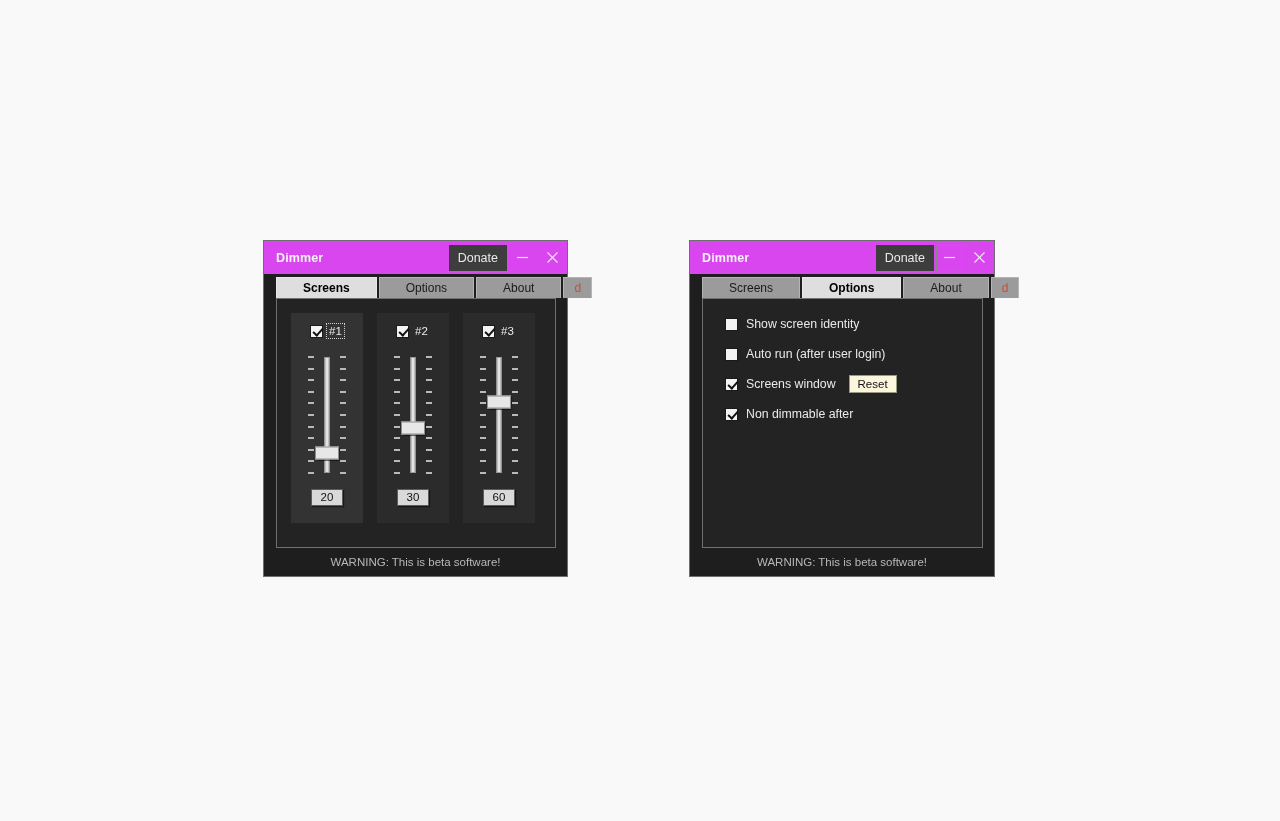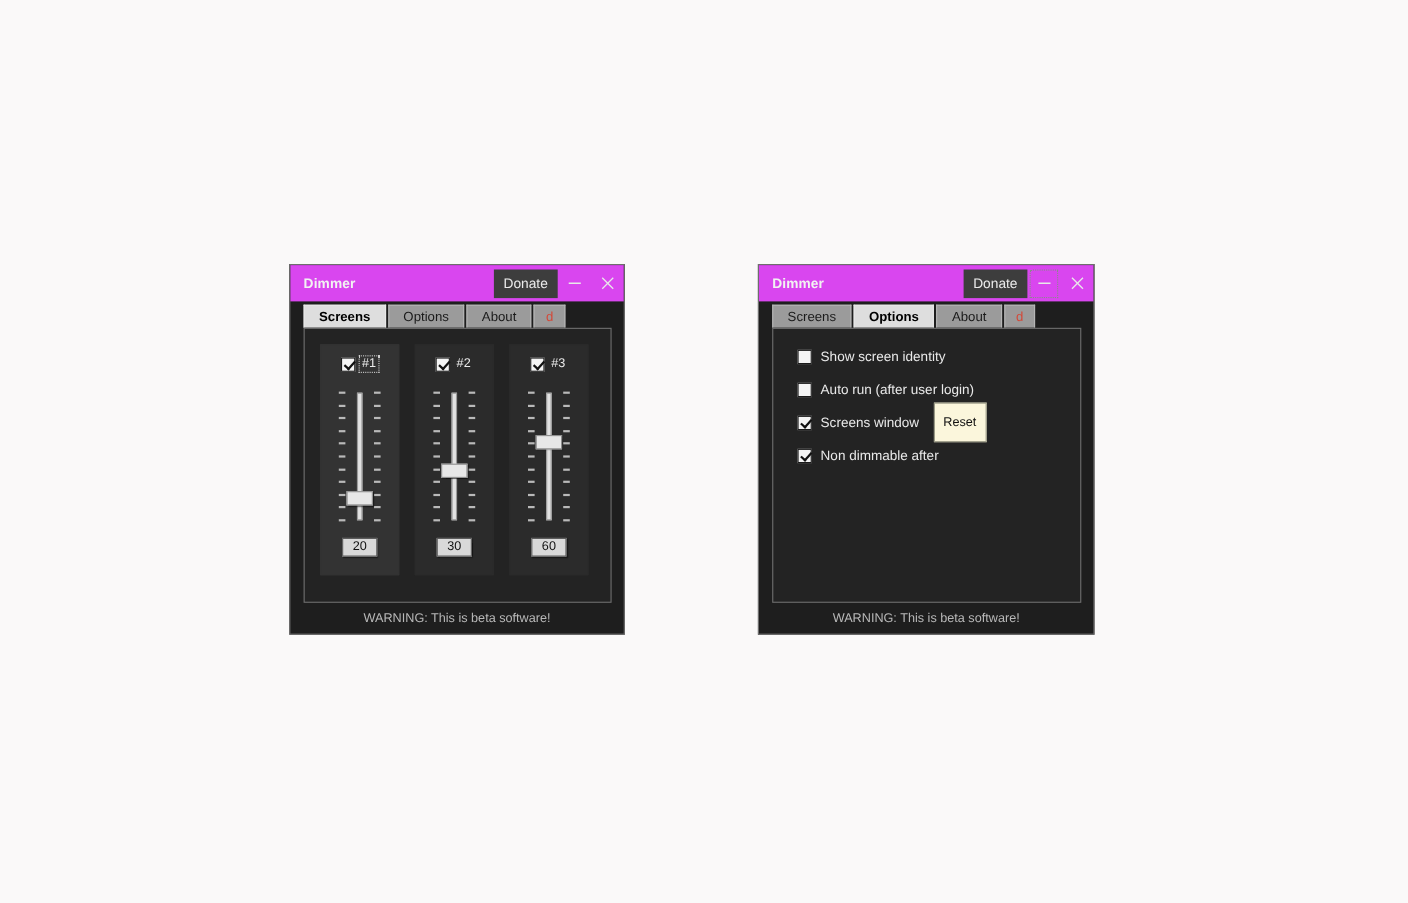--- a/index.html
+++ b/index.html
@@ -79,21 +79,21 @@
     height: 21px;
     flex: none;
     margin-top: 3px;
   }
   .tab {
     background: #9b9b9b;
     color: #1a1a1a;
     font-size: 12px;
     height: 21px;
     line-height: 21px;
-    padding: 0 13px;
+    padding: 0 26px;
     margin-right: 2px;
     cursor: pointer;
     border: 1px solid #b5b5b5;
     border-bottom: none;
     box-sizing: border-box;
     user-select: none;
     font-family: "Liberation Sans", sans-serif;
   }
   .tab.active {
     background: #dedede;
@@ -241,21 +241,21 @@
     color: #e9e9e9;
     margin-left: 8px;
     user-select: none;
   }
   .reset-btn {
     margin-left: 13px;
     background: #fbf6dc;
     color: #111;
     border: 1px solid #9a9a86;
     font-size: 11.5px;
-    height: 36px;
+    height: 18px;
     line-height: 16px;
     padding: 0 8px;
     cursor: pointer;
     font-family: "Liberation Sans", sans-serif;
   }
 
   
   .statusbar {
     height: 28px;
     display: flex;

